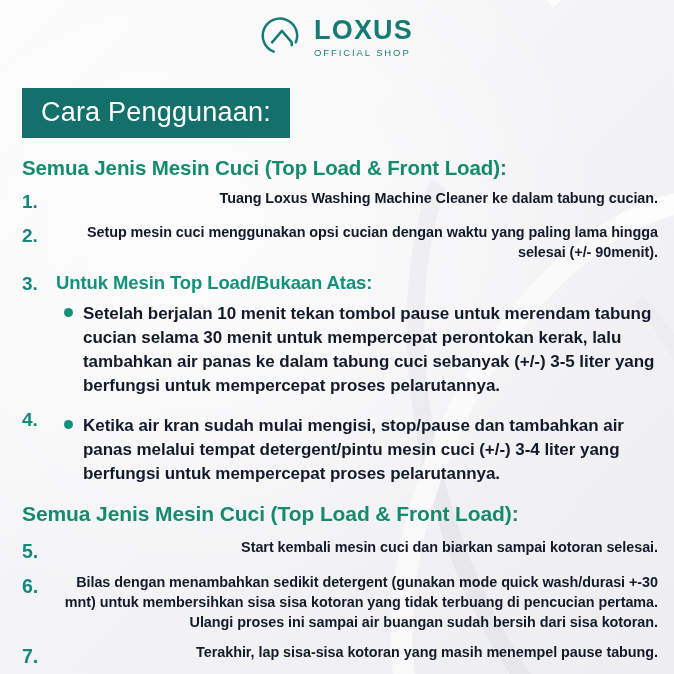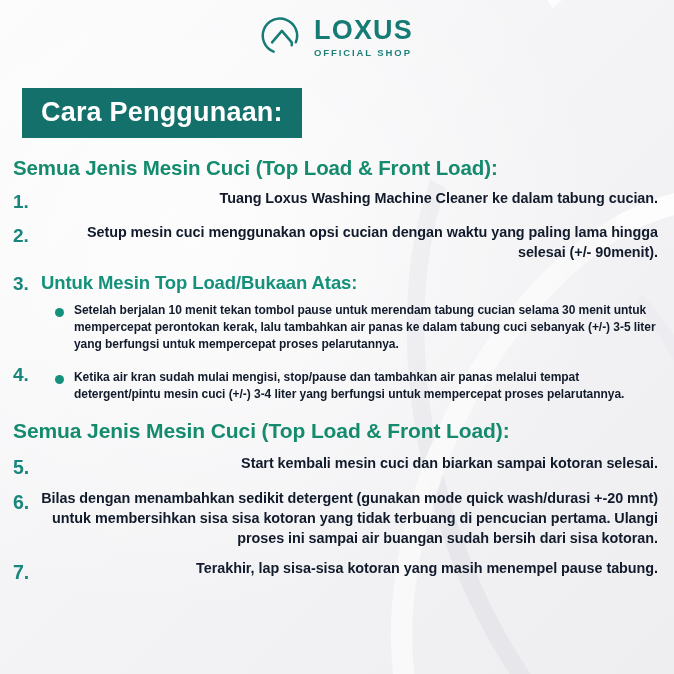--- a/index.html
+++ b/index.html
@@ -88,47 +88,47 @@
   .logo-type { line-height: 1; }
   .logo-name {
     font-size: 27px;
     font-weight: 700;
     letter-spacing: 1.2px;
     color: #167b74;
     font-family: "Liberation Sans", sans-serif;
   }
   .logo-sub {
     font-size: 9.5px;
-    font-weight: 700;
+    font-weight: 400;
     letter-spacing: 1.9px;
     color: #1d7f78;
     margin-top: 4px;
   }
 
   
   .banner-wrap {
     position: relative;
     margin-top: 32px;
     padding-left: 22px;
   }
   .banner {
     display: inline-block;
     background: #13706B;
     color: #ffffff;
     font-size: 27px;
-    font-weight: 700;
+    font-weight: 400;
     letter-spacing: .2px;
     padding: 10px 19px 12px 19px;
     line-height: 1.05;
   }
 
   
   .content {
     position: relative;
-    padding: 0 16px 0 13px;
+    padding: 0 16px 0 22px;
   }
 
   .section-head {
     color: #158B6E;
     font-size: 20.5px;
     font-weight: 700;
     letter-spacing: -0.1px;
     margin-top: 18px;
     margin-bottom: 9px;
     line-height: 1.15;
@@ -164,40 +164,41 @@
     letter-spacing: -0.05px;
     text-align: right;
   }
   .step-title {
     color: #14917A;
     font-size: 18.5px;
     font-weight: 700;
     line-height: 1.25;
     letter-spacing: -0.1px;
     padding-top: 0px;
+    margin-left: 6px;
   }
 
   .bullet {
     display: flex;
     align-items: flex-start;
     margin-top: 7px;
     padding-left: 14px;
   }
   .dot {
     flex: 0 0 auto;
     width: 9px;
     height: 9px;
     border-radius: 50%;
     background: #14917A;
     margin-top: 6px;
     margin-right: 10px;
   }
   .bullet-text {
     color: #121b2b;
-    font-size: 12px;
+    font-size: 17px;
     font-weight: 700;
     line-height: 1.42;
     letter-spacing: -0.05px;
     flex: 1 1 auto;
   }
 
   .steps-tail .step { margin-bottom: 10px; }
   .steps-tail .step-num { font-size: 19.5px; }
 </style>
 </head>
@@ -273,21 +274,21 @@
       <div class="step">
         <div class="step-num">5.</div>
         <div class="step-body">
           <div class="step-text">Start kembali mesin cuci dan biarkan sampai kotoran selesai.</div>
         </div>
       </div>
 
       <div class="step">
         <div class="step-num">6.</div>
         <div class="step-body">
-          <div class="step-text">Bilas dengan menambahkan sedikit detergent (gunakan mode quick wash/durasi +-20 mnt) untuk membersihkan sisa sisa kotoran yang tidak terbuang di pencucian pertama. Ulangi proses ini sampai air buangan sudah bersih dari sisa kotoran.</div>
+          <div class="step-text">Bilas dengan menambahkan sedikit detergent (gunakan mode quick wash/durasi +-30 mnt) untuk membersihkan sisa sisa kotoran yang tidak terbuang di pencucian pertama. Ulangi proses ini sampai air buangan sudah bersih dari sisa kotoran.</div>
         </div>
       </div>
 
       <div class="step">
         <div class="step-num">7.</div>
         <div class="step-body">
           <div class="step-text">Terakhir, lap sisa-sisa kotoran yang masih menempel pause tabung.</div>
         </div>
       </div>
     </div>

